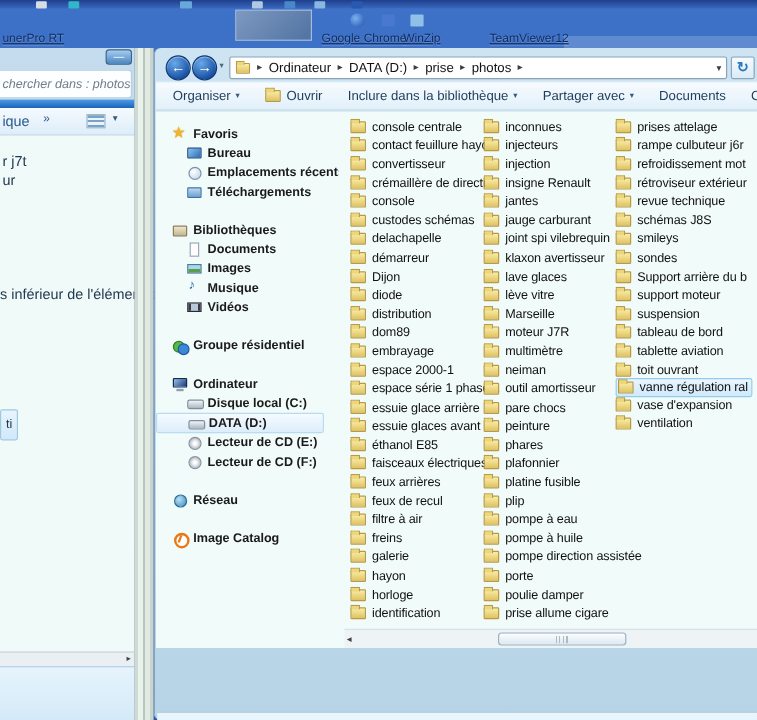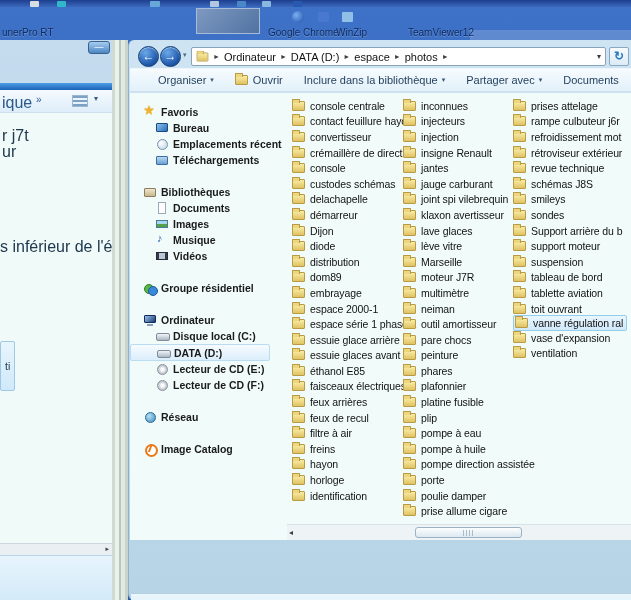--- a/index.html
+++ b/index.html
@@ -4,58 +4,58 @@
 <style>
   * { margin:0; padding:0; box-sizing:border-box; }
   html,body { width:631px; height:600px; overflow:hidden; }
   body { position:relative; font-family:"Liberation Sans", sans-serif; background:linear-gradient(180deg,#3e72c8,#2c5aa8); }
 
   
   .desktop { position:absolute; inset:0; }
   .dk-topband { position:absolute; left:0; top:0; width:100%; height:7px; background:linear-gradient(180deg,#1e3f8e,#3a68bc); }
   .dk-ico { position:absolute; border-radius:1px; }
   .dk-photo { position:absolute; left:196px; top:8px; width:64px; height:26px; background:linear-gradient(135deg,#8aa0c0,#54749c); border:1px solid #b9c9dd; opacity:.85; }
-  .dk-label { position:absolute; top:27px; height:12px; font-size:10px; color:#0e2a5e; text-shadow:0 1px 1px rgba(255,255,255,.28); white-space:nowrap; }
+  .dk-label { position:absolute; top:27px; height:12px; font-size:10px; color:#0e2a5e; text-shadow:0 1px 1px rgba(255,255,255,.28); white-space:nowrap;text-decoration:underline; }
   .dk-strip { position:absolute; left:470px; top:30px; width:161px; height:12px; background:rgba(255,255,255,.18); }
 
   
   .bg-window { position:absolute; left:0; top:40px; width:130px; height:560px; }
   .bgw-body { position:absolute; left:0; top:0; width:112px; height:560px; background:linear-gradient(180deg,#c4dcee,#b2d0e4); }
   .bgw-minbtn { position:absolute; left:88px; top:1px; width:22px; height:13px; border-radius:3px; background:linear-gradient(180deg,#a6cdf0,#4d86c2); border:1px solid #35628f; color:#fff; font-size:9px; line-height:11px; text-align:center; }
   .bgw-searchrow { position:absolute; left:0; top:18px; width:110px; height:24px; background:#fdfeff; border:1px solid #b9cfdf; border-left:none; border-radius:0 3px 3px 0; }
   .bgw-searchtext { position:absolute; left:2px; top:0; line-height:22px; font-size:10.5px; font-style:italic; color:#6d7d8b; white-space:nowrap; }
   .bgw-blueband { position:absolute; left:0; top:43px; width:112px; height:7px; background:linear-gradient(180deg,#4d9ce6,#1a62b8); }
   .bgw-toolbar { position:absolute; left:0; top:50px; width:112px; height:23px; background:linear-gradient(180deg,#f5fafe,#ddedf9); border-bottom:1px solid #cfe0ec; }
-  .bgw-tbfrag { position:absolute; left:2px; top:4px; font-size:16px; color:#2a5a8c; }
+  .bgw-tbfrag { position:absolute; left:2px; top:4px; font-size:12px; color:#2a5a8c; }
   .bgw-chev { position:absolute; left:36px; top:4px; font-size:10px; color:#2a5a8c; }
   .bgw-views { position:absolute; left:72px; top:5px; width:16px; height:12px; background:repeating-linear-gradient(180deg,#7ba2c4 0 2px,transparent 2px 4px); border:1px solid #9cb8cf; }
   .bgw-views-caret { position:absolute; left:94px; top:4px; font-size:8px; color:#3a5a78; }
   .bgw-content { position:absolute; left:0; top:73px; width:112px; height:430px; background:#f0fbf9; }
-  .bgw-line { position:absolute; font-size:16px; color:#203850; white-space:nowrap; }
-  .bgw-selchip { position:absolute; left:0; top:228px; padding:18px 4px; font-size:10.5px; color:#203850; background:linear-gradient(180deg,#e8f5fd,#d0e9fa); border:1px solid #a0c8e2; border-radius:2px; }
+  .bgw-line { position:absolute; font-size:12px; color:#203850; white-space:nowrap; }
+  .bgw-selchip { position:absolute; left:0; top:228px; padding:6px 4px; font-size:10.5px; color:#203850; background:linear-gradient(180deg,#e8f5fd,#d0e9fa); border:1px solid #a0c8e2; border-radius:2px; }
   .bgw-scrollstrip { position:absolute; left:0; top:503px; width:112px; height:12px; background:#e9eff3; border-top:1px solid #ccd8de; }
   .bgw-scrollarrow { position:absolute; right:3px; top:1px; font-size:7px; color:#444; }
   .bgw-details { position:absolute; left:0; top:515px; width:112px; height:45px; background:linear-gradient(180deg,#e6f4fc,#d4eaf8); border-top:1px solid #b8d4e6; }
   .bgw-edge { position:absolute; left:112px; top:0; width:16px; height:560px; background:linear-gradient(90deg,#cfdad2 0 3px,#eaf2ec 3px 7px,#b9c6bd 7px 9px,#e0eae3 9px 13px,#c8d4cc 13px 16px); }
 
   
   .fg-window { position:absolute; left:128px; top:40px; width:503px; height:560px; background:linear-gradient(180deg,#cfe4f2,#b6d4e6); border-left:1px solid #8fb0c8; border-radius:6px 0 0 6px; }
 
   .btn-nav { position:absolute; top:6px; width:21px; height:21px; border-radius:50%; background:radial-gradient(circle at 35% 30%,#6aa8e8,#1c55a8 70%,#0d3a80); border:1px solid #0e3a74; color:#fff; font-size:12px; font-weight:bold; line-height:19px; text-align:center; box-shadow:inset 0 1px 1px rgba(255,255,255,.5); }
   .btn-back { left:9px; }
   .btn-fwd { left:31px; }
   .nav-caret { position:absolute; left:54px; top:11px; font-size:7px; color:#4a6a86; }
 
   .address-bar { position:absolute; left:62px; top:7px; width:415px; height:19px; background:#fff; border:1px solid #88a4ba; border-radius:2px; display:flex; align-items:center; padding:0 4px; overflow:hidden; }
   .bc-arrow { font-size:7px; color:#3c3c3c; margin:0 4px; }
   .bc-label { font-size:11px; color:#111; white-space:nowrap; }
   .addr-caret { margin-left:auto; font-size:8px; color:#3c3c3c; }
   .btn-refresh { position:absolute; left:480px; top:7px; width:20px; height:19px; background:linear-gradient(180deg,#f6fbfe,#dcebf6); border:1px solid #8aa8c0; border-radius:2px; color:#2a7ac0; font-size:12px; font-weight:bold; line-height:17px; text-align:center; }
 
-  .toolbar { position:absolute; left:1px; top:28px; width:502px; height:24px; background:linear-gradient(180deg,#f6fbfe,#e2f0fa); border-top:1px solid #eef6fc; border-bottom:1px solid #cfe0ec; display:flex; align-items:center; padding-left:28px; gap:21px; }
+  .toolbar { position:absolute; left:1px; top:28px; width:502px; height:24px; background:linear-gradient(180deg,#f6fbfe,#e2f0fa); border-top:1px solid #eef6fc; border-bottom:1px solid #cfe0ec; display:flex; align-items:center; padding-left:14px; gap:21px; }
   .tb-item { display:flex; align-items:center; font-size:11px; color:#1e3c5a; white-space:nowrap; }
   .caret { font-size:7px; color:#3a5a78; margin-left:4px; }
   .tb-fi { margin-right:5px; }
 
   .content { position:absolute; left:1px; top:53px; width:502px; height:447px; background:#f1fbf9; }
 
   
   .sidebar { position:absolute; left:0; top:4px; width:152px; height:526px; padding-top:7px; overflow:hidden;font-weight:bold; }
   .sb-item { display:flex; align-items:center; height:16px; font-size:10.5px; color:#1a1a1a; white-space:nowrap; padding-left:14px; }
   .sb-item.lvl1 { padding-left:26px; }
@@ -122,20 +122,23 @@
   <div class="dk-strip"></div>
   <div class="dk-label" style="left:2px;">unerPro RT</div>
   <div class="dk-label" style="left:268px;">Google Chrome</div>
   <div class="dk-label" style="left:336px;">WinZip</div>
   <div class="dk-label" style="left:408px;">TeamViewer12</div>
 </div>
 
 <div class="bg-window">
   <div class="bgw-body"></div>
   <div class="bgw-minbtn">—</div>
+  <div class="bgw-searchrow">
+    <div class="bgw-searchtext">chercher dans : photos</div>
+  </div>
   <div class="bgw-blueband"></div>
   <div class="bgw-toolbar">
     <span class="bgw-tbfrag">ique</span>
     <span class="bgw-chev">»</span>
     <span class="bgw-views"></span>
     <span class="bgw-views-caret">▾</span>
   </div>
   <div class="bgw-content">
     <div class="bgw-line" style="left:2px;top:14px;">r j7t</div>
     <div class="bgw-line" style="left:2px;top:30px;">ur</div>
@@ -155,21 +158,21 @@
   <div class="nav-caret">▾</div>
 
   <div class="address-bar">
     <span class="fi" style="transform:scale(.9);"></span>
     <span style="display:flex;align-items:center;">
         <span class="bc-arrow">►</span>
         <span class="bc-label">Ordinateur</span>
         <span class="bc-arrow">►</span>
         <span class="bc-label">DATA (D:)</span>
         <span class="bc-arrow">►</span>
-        <span class="bc-label">espace</span>
+        <span class="bc-label">prise</span>
         <span class="bc-arrow">►</span>
         <span class="bc-label">photos</span>
         <span class="bc-arrow">►</span>
       </span>
     <span class="addr-caret">▾</span>
   </div>
   <div class="btn-refresh">↻</div>
 
   <div class="toolbar">
       <div class="tb-item">
@@ -356,20 +359,24 @@
           <div class="f-item">
             <span class="fi"></span>
             <span class="f-label">filtre à air</span>
           </div>
           <div class="f-item">
             <span class="fi"></span>
             <span class="f-label">freins</span>
           </div>
           <div class="f-item">
             <span class="fi"></span>
+            <span class="f-label">galerie</span>
+          </div>
+          <div class="f-item">
+            <span class="fi"></span>
             <span class="f-label">hayon</span>
           </div>
           <div class="f-item">
             <span class="fi"></span>
             <span class="f-label">horloge</span>
           </div>
           <div class="f-item">
             <span class="fi"></span>
             <span class="f-label">identification</span>
           </div>

